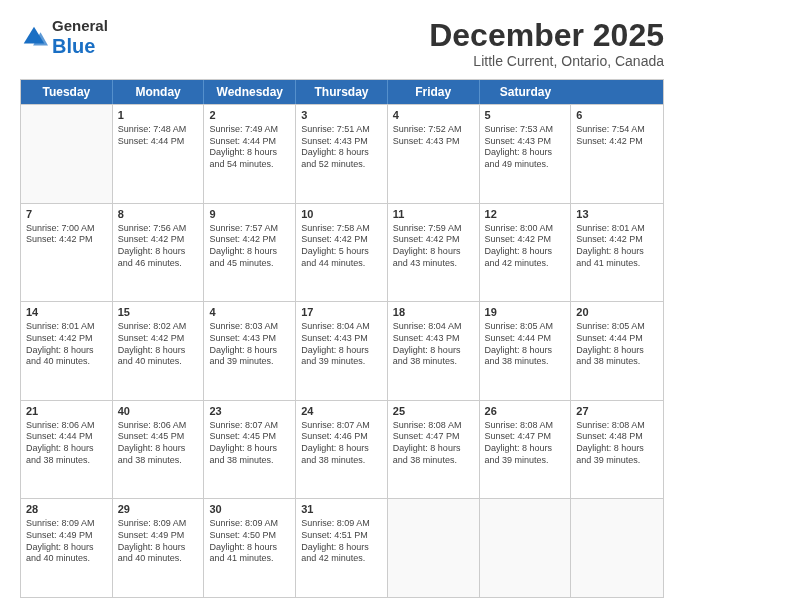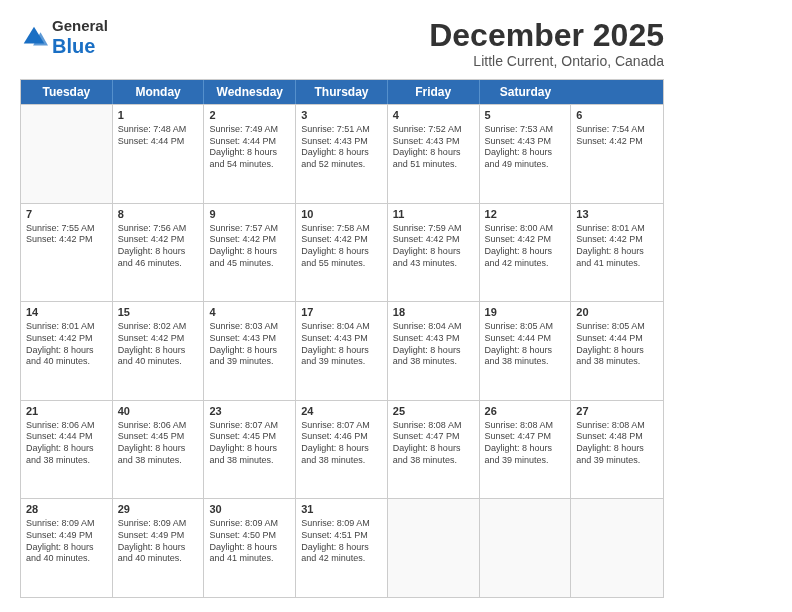--- a/index.html
+++ b/index.html
@@ -159,57 +159,56 @@
           <div class="cal-cell">
             <div class="day-num">3</div>
         <div class="cell-text">Sunrise: 7:51 AM</div>
         <div class="cell-text">Sunset: 4:43 PM</div>
         <div class="cell-text">Daylight: 8 hours and 52 minutes.</div>
           </div>
           <div class="cal-cell">
             <div class="day-num">4</div>
         <div class="cell-text">Sunrise: 7:52 AM</div>
         <div class="cell-text">Sunset: 4:43 PM</div>
-        <div class="cell-text">Daylight: 8 hours and 51 minutes.</div>
           </div>
           <div class="cal-cell">
             <div class="day-num">5</div>
         <div class="cell-text">Sunrise: 7:53 AM</div>
         <div class="cell-text">Sunset: 4:43 PM</div>
         <div class="cell-text">Daylight: 8 hours and 49 minutes.</div>
           </div>
           <div class="cal-cell">
             <div class="day-num">6</div>
         <div class="cell-text">Sunrise: 7:54 AM</div>
         <div class="cell-text">Sunset: 4:42 PM</div>
           </div>
         </div>
         <div class="cal-row">
           <div class="cal-cell">
             <div class="day-num">7</div>
-        <div class="cell-text">Sunrise: 7:55 AM</div>
+        <div class="cell-text">Sunrise: 7:00 AM</div>
         <div class="cell-text">Sunset: 4:42 PM</div>
           </div>
           <div class="cal-cell">
             <div class="day-num">8</div>
         <div class="cell-text">Sunrise: 7:56 AM</div>
         <div class="cell-text">Sunset: 4:42 PM</div>
         <div class="cell-text">Daylight: 8 hours and 46 minutes.</div>
           </div>
           <div class="cal-cell">
             <div class="day-num">9</div>
         <div class="cell-text">Sunrise: 7:57 AM</div>
         <div class="cell-text">Sunset: 4:42 PM</div>
         <div class="cell-text">Daylight: 8 hours and 45 minutes.</div>
           </div>
           <div class="cal-cell">
             <div class="day-num">10</div>
         <div class="cell-text">Sunrise: 7:58 AM</div>
         <div class="cell-text">Sunset: 4:42 PM</div>
-        <div class="cell-text">Daylight: 8 hours and 55 minutes.</div>
+        <div class="cell-text">Daylight: 5 hours and 44 minutes.</div>
           </div>
           <div class="cal-cell">
             <div class="day-num">11</div>
         <div class="cell-text">Sunrise: 7:59 AM</div>
         <div class="cell-text">Sunset: 4:42 PM</div>
         <div class="cell-text">Daylight: 8 hours and 43 minutes.</div>
           </div>
           <div class="cal-cell">
             <div class="day-num">12</div>
         <div class="cell-text">Sunrise: 8:00 AM</div>

